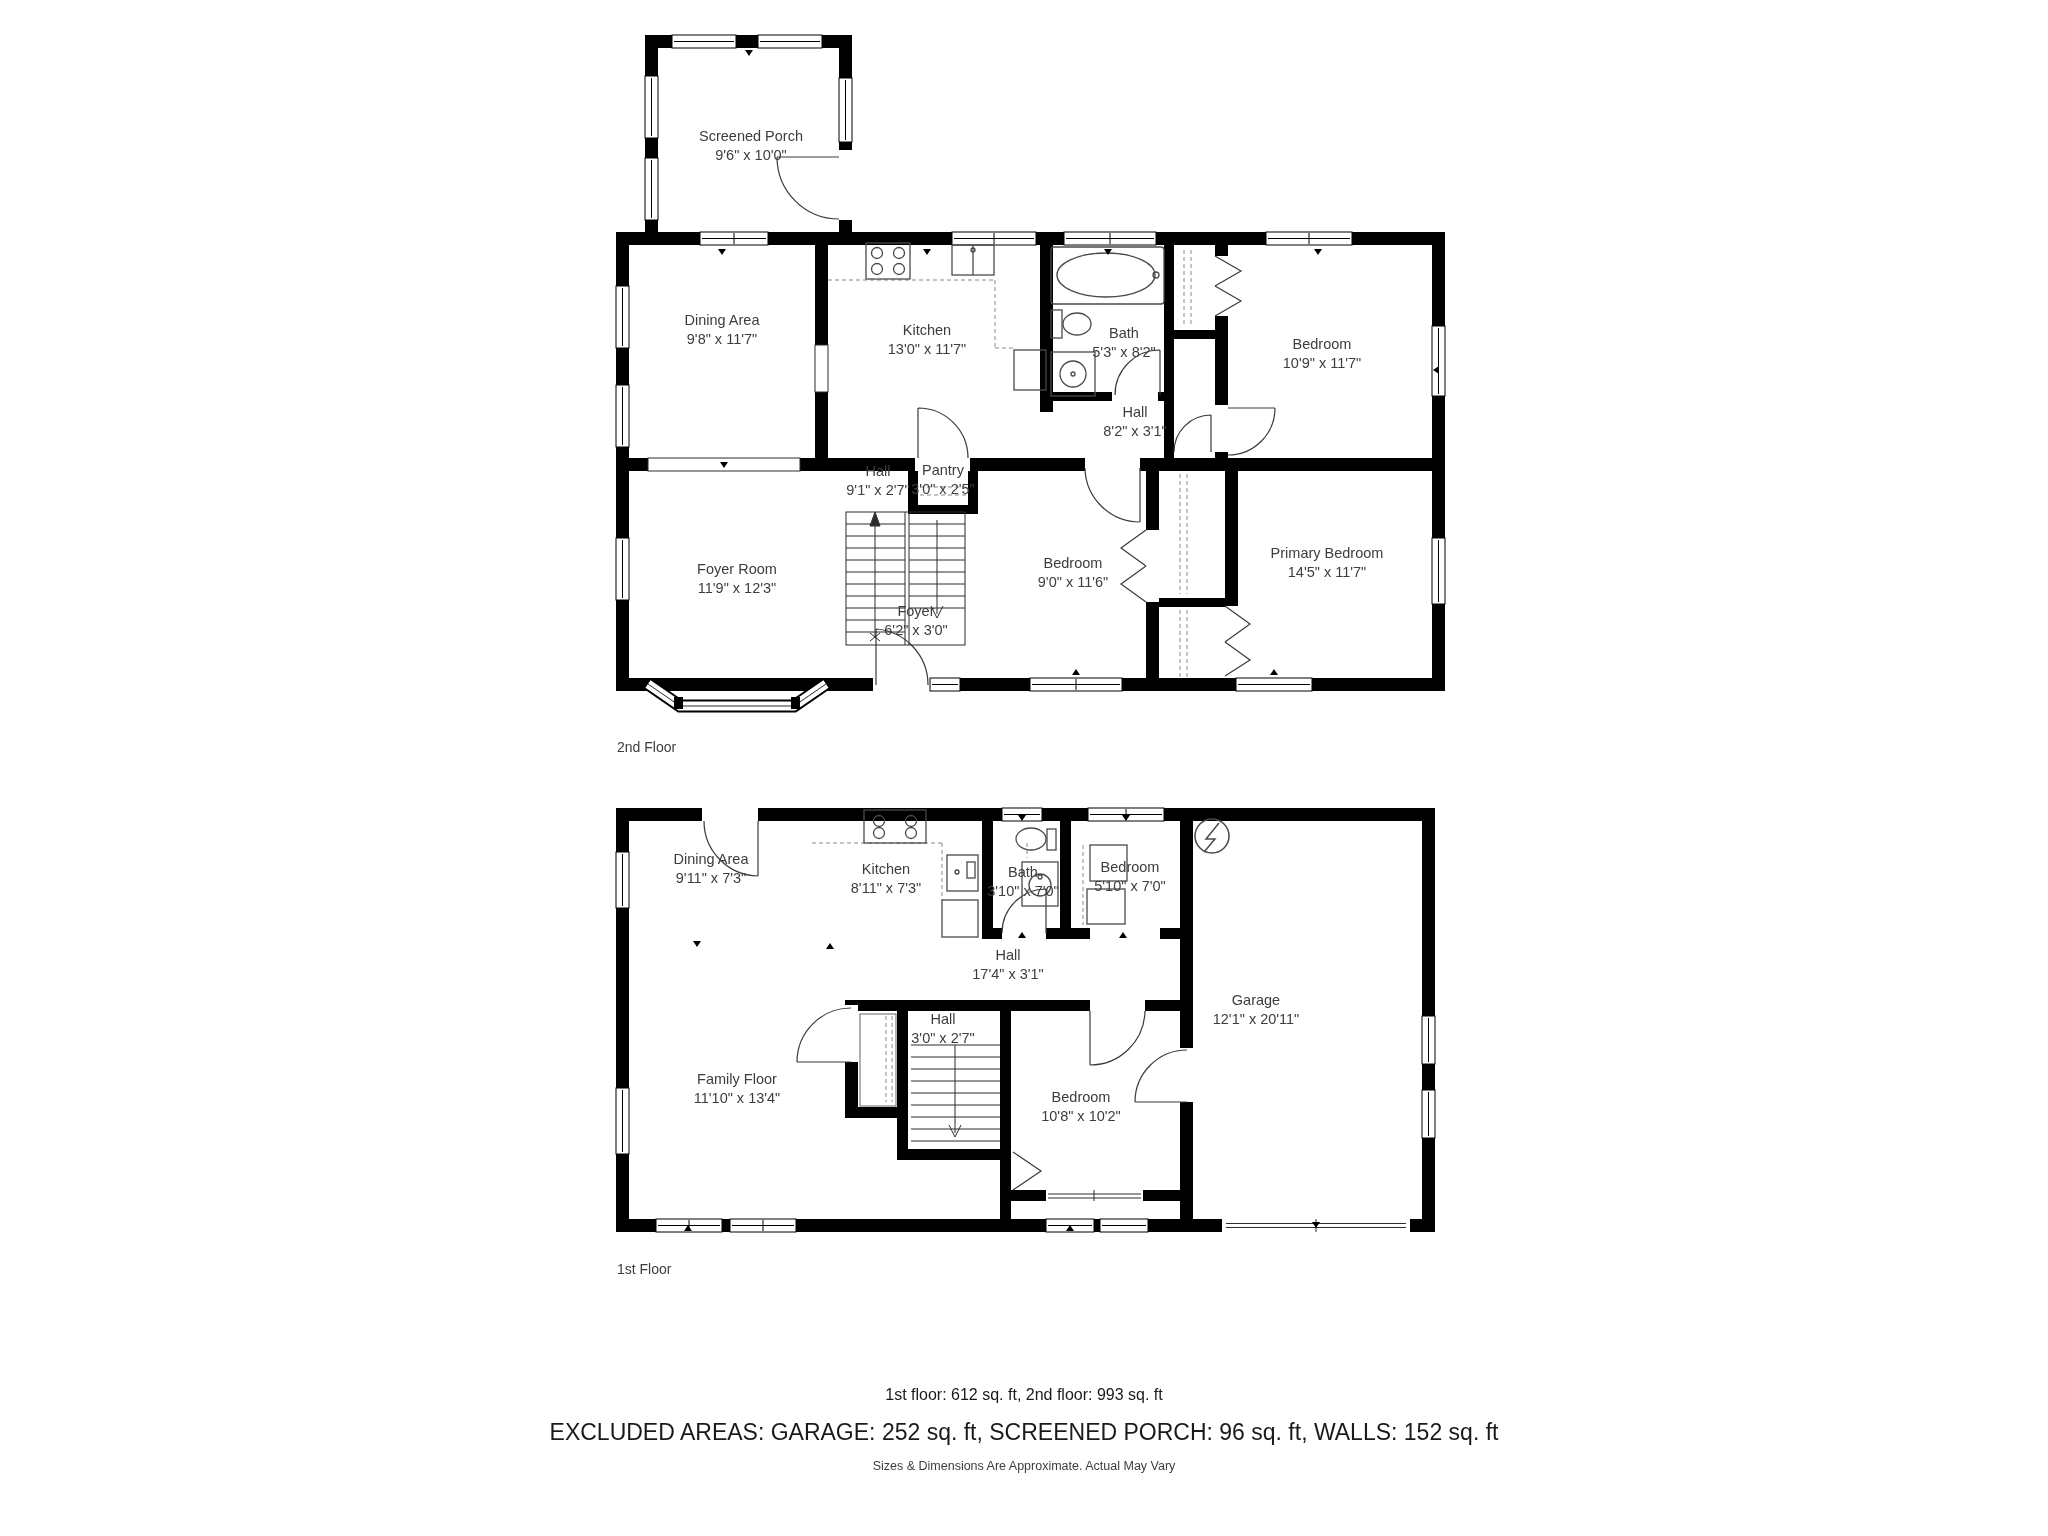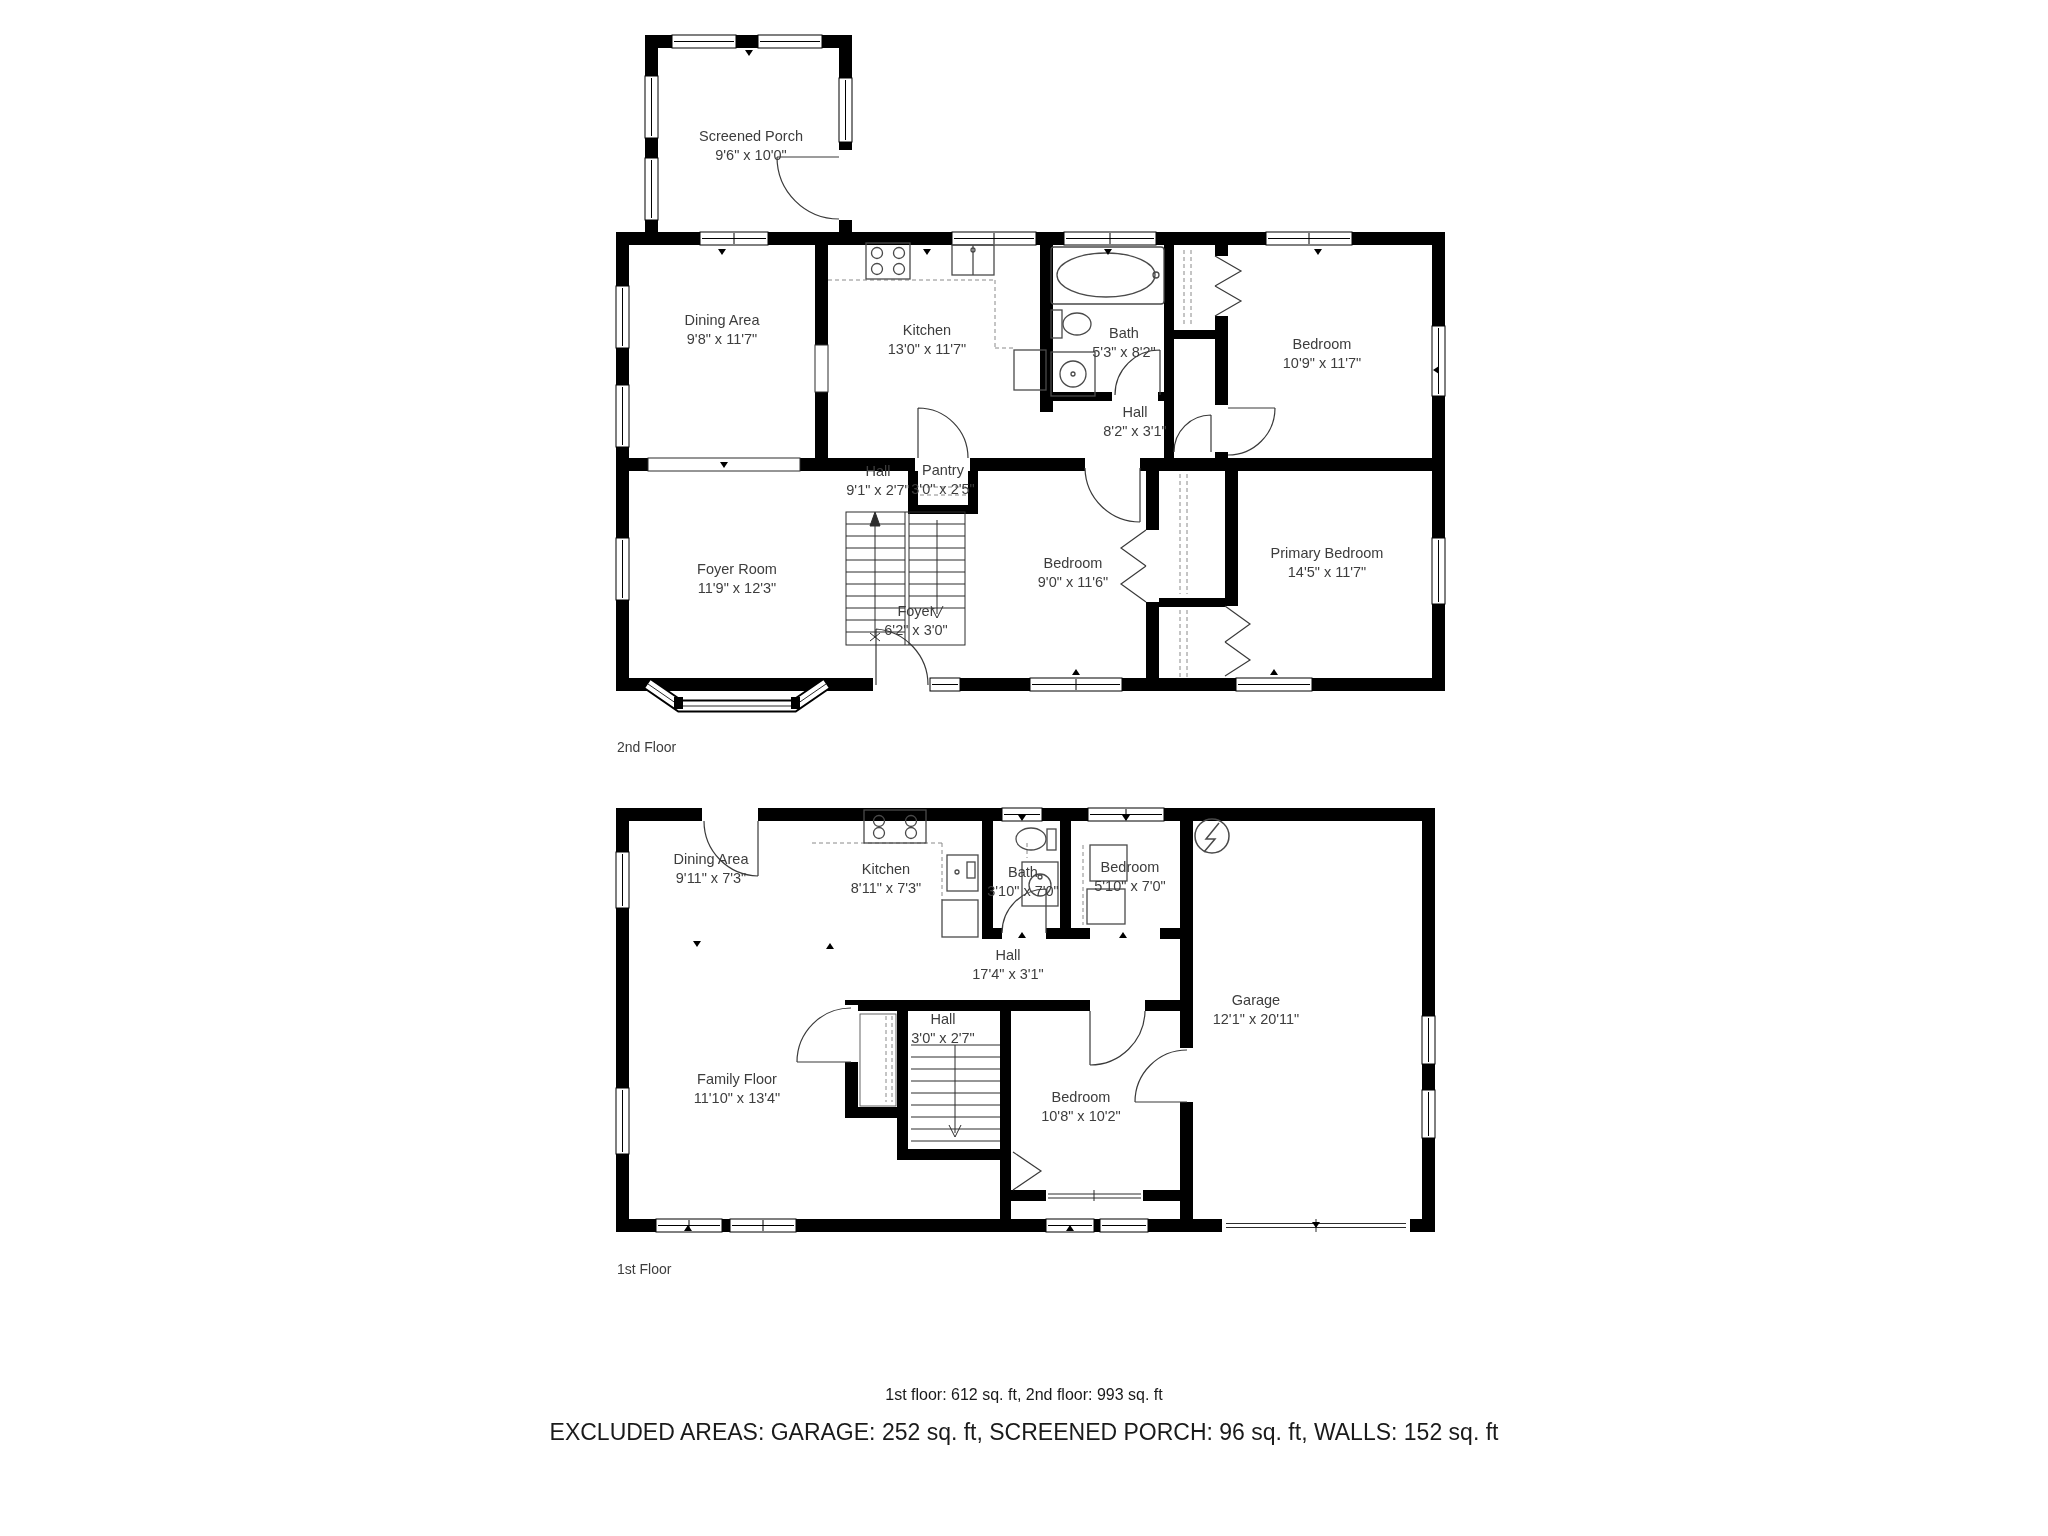--- a/index.html
+++ b/index.html
@@ -393,15 +393,16 @@
     <div class="rn">Bedroom</div>
     <div class="rd">10'8" x 10'2"</div>
   </div>
 
   <div class="caption" style="left:617px;top:739px">2nd Floor</div>
   <div class="caption" style="left:617px;top:1261px">1st Floor</div>
 
   <div class="summary">
     <div class="floors">1st floor: 612 sq. ft, 2nd floor: 993 sq. ft</div>
     <div class="excluded">EXCLUDED AREAS: GARAGE: 252 sq. ft, SCREENED PORCH: 96 sq. ft, WALLS: 152 sq. ft</div>
+    <div class="disclaimer">Sizes &amp; Dimensions Are Approximate. Actual May Vary</div>
   </div>
 
 </div>
 
 </body></html>

